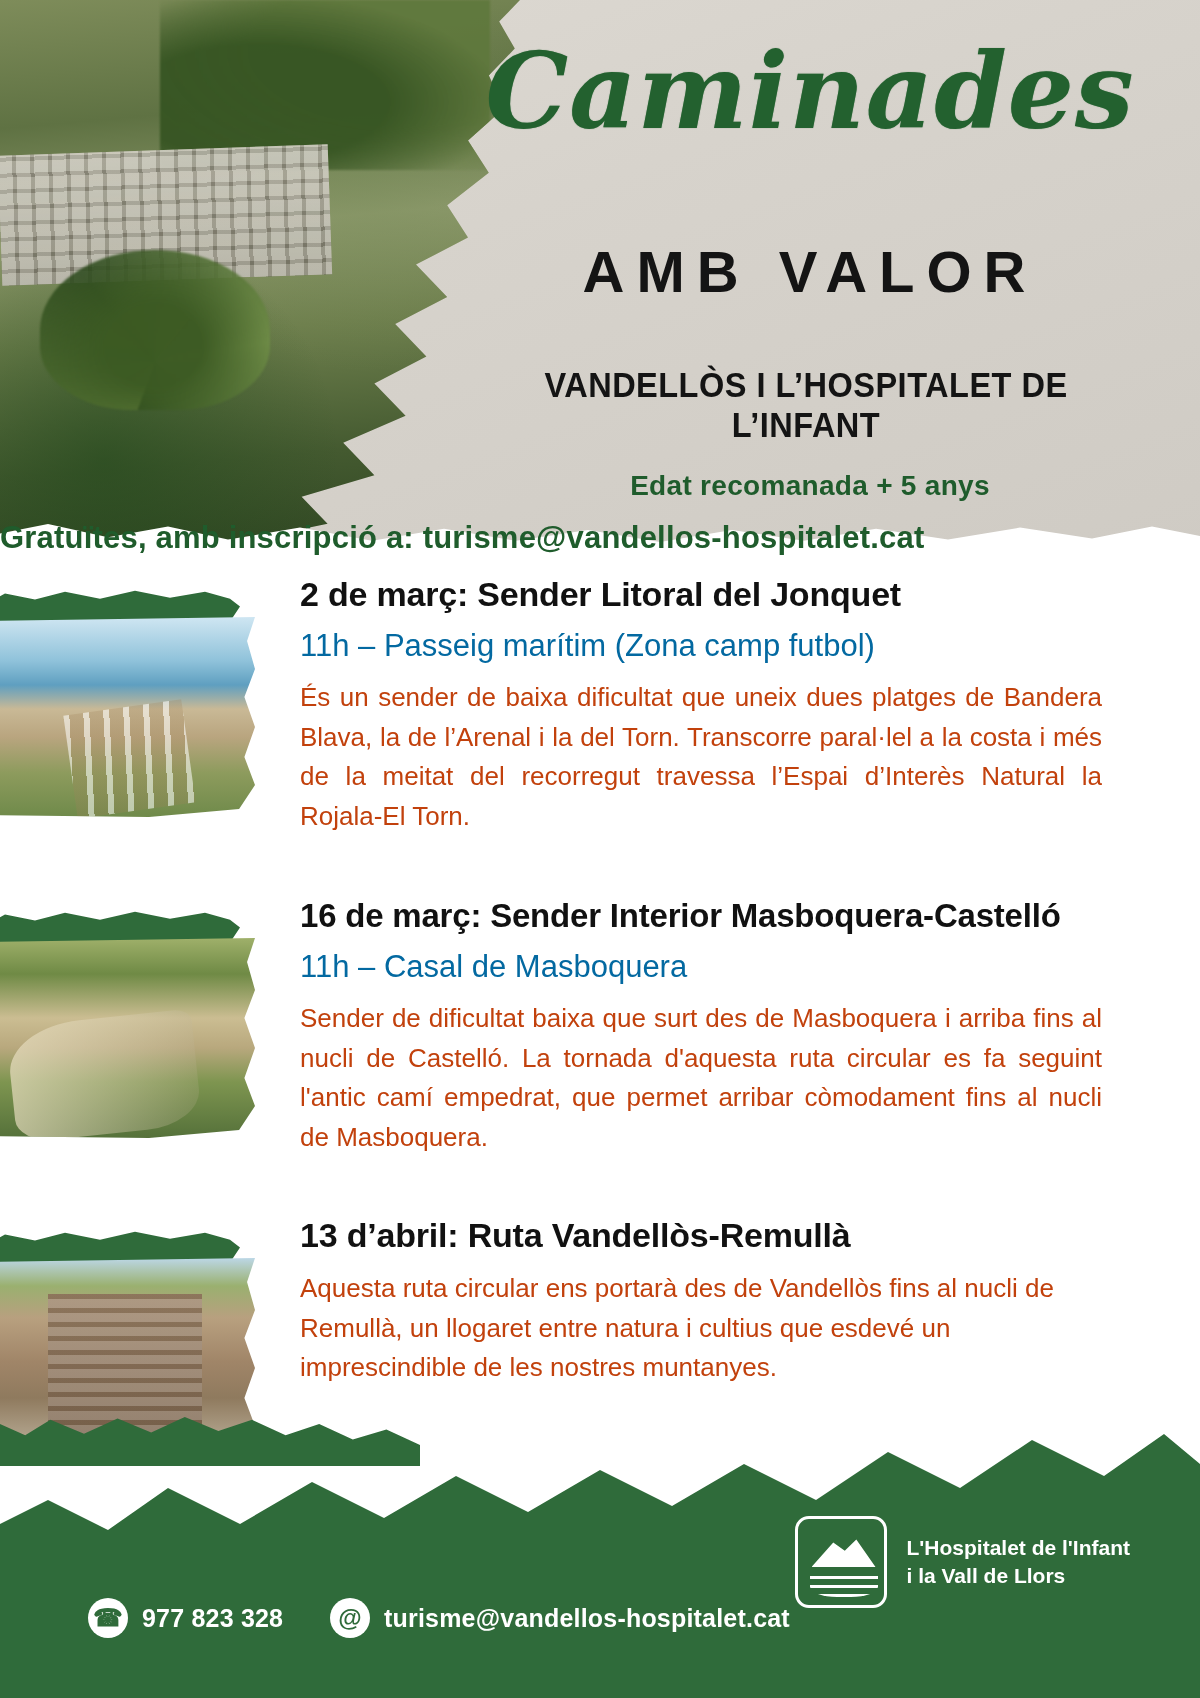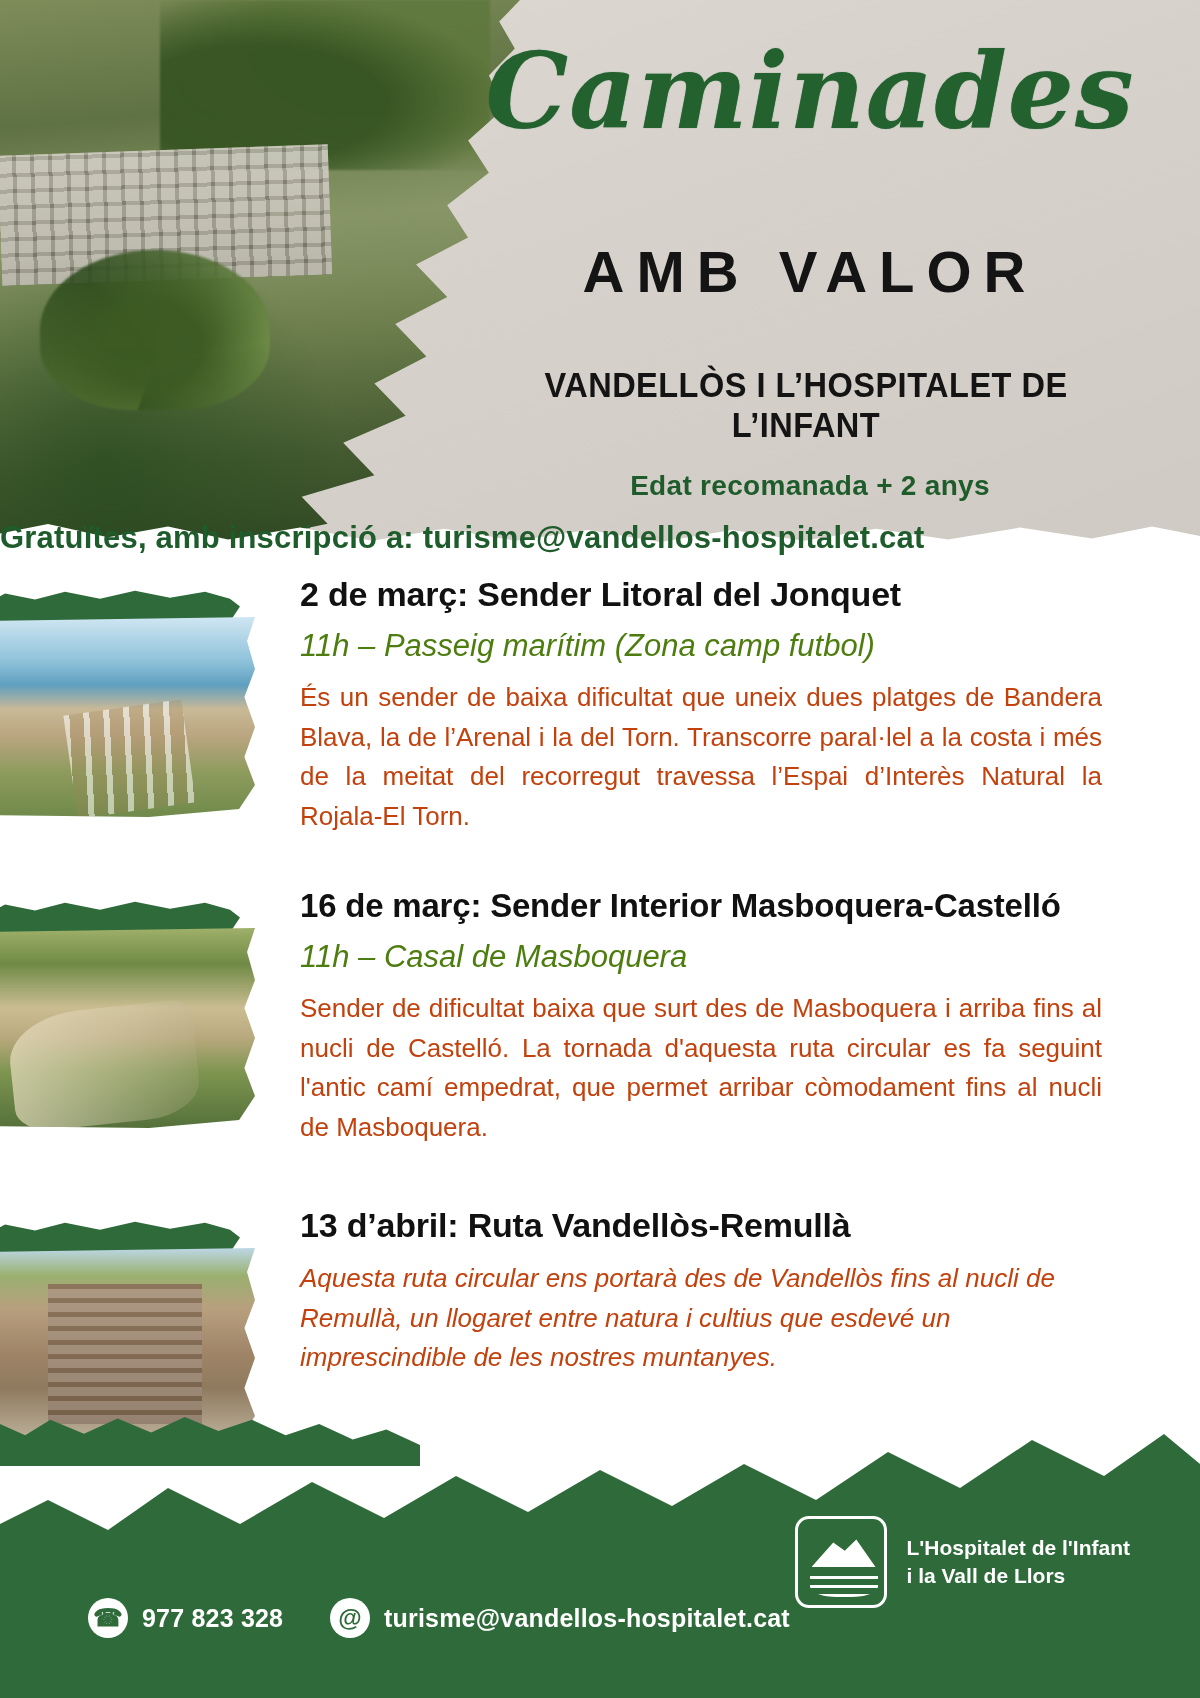--- a/index.html
+++ b/index.html
@@ -193,32 +193,31 @@
   .ev-title {
     font-size: 34px;
     font-weight: bold;
     color: #111111;
     margin: 0 0 14px 0;
     letter-spacing: -0.2px;
   }
   .ev-title.narrow { transform: scaleX(0.97); transform-origin: left center; }
   .ev-time {
     font-size: 31px;
-    color: #4d7c0f;
+    color: #0369a1;
     margin: 0 0 14px 0;
-    font-style: italic;
   }
   .ev-desc {
     font-size: 26px;
     line-height: 1.52;
     color: #c2410c;
     text-align: justify;
     margin: 0;
   }
-  .ev-desc.left { text-align: left; font-style: italic; }
+  .ev-desc.left { text-align: left; }
 
   
   .footer {
     position: absolute;
     left: 0; bottom: 0;
     width: 1200px; height: 300px;
     background: #2f6b3a;
     clip-path: polygon(
       0% 42%, 4% 34%, 9% 44%, 14% 30%, 20% 42%, 26% 28%, 32% 40%,
       38% 26%, 44% 38%, 50% 24%, 56% 36%, 62% 22%, 68% 34%, 74% 18%,
@@ -295,38 +294,38 @@
   <div class="header-photo">
     <div class="bush-top"></div>
     <div class="wall"></div>
     <div class="palm"></div>
   </div>
   <div class="header-tear"></div>
 
   <div class="title-cursive">Caminades</div>
   <div class="title-sub">AMB VALOR</div>
   <div class="title-town">VANDELLÒS I L’HOSPITALET DE L’INFANT</div>
-  <div class="title-age">Edat recomanada + 2 anys</div>
+  <div class="title-age">Edat recomanada + 5 anys</div>
 </div>
 
 <div class="signup">Gratuïtes, amb inscripció a: turisme@vandellos-hospitalet.cat</div>
 
 <div class="events">
 
   <div class="event">
     <div class="ev-img-wrap">
       <div class="brush"></div>
       <div class="ev-photo photo-a"></div>
     </div>
     <h2 class="ev-title">2 de març: Sender Litoral del Jonquet</h2>
     <p class="ev-time">11h – Passeig marítim (Zona camp futbol)</p>
     <p class="ev-desc">És un sender de baixa dificultat que uneix dues platges de Bandera Blava, la de l’Arenal i la del Torn. Transcorre paral·lel a la costa i més de la meitat del recorregut travessa l’Espai d’Interès Natural la Rojala-El Torn.</p>
   </div>
 
-  <div class="event" style="margin-top:21px;">
+  <div class="event" style="margin-top:31px;">
     <div class="ev-img-wrap">
       <div class="brush"></div>
       <div class="ev-photo photo-b"></div>
     </div>
     <h2 class="ev-title narrow">16 de març: Sender Interior Masboquera-Castelló</h2>
     <p class="ev-time">11h – Casal de Masboquera</p>
     <p class="ev-desc">Sender de dificultat baixa que surt des de Masboquera i arriba fins al nucli de Castelló. La tornada d'aquesta ruta circular es fa seguint l'antic camí empedrat, que permet arribar còmodament fins al nucli de Masboquera.</p>
   </div>
 
   <div class="event" style="margin-top:30px;">

